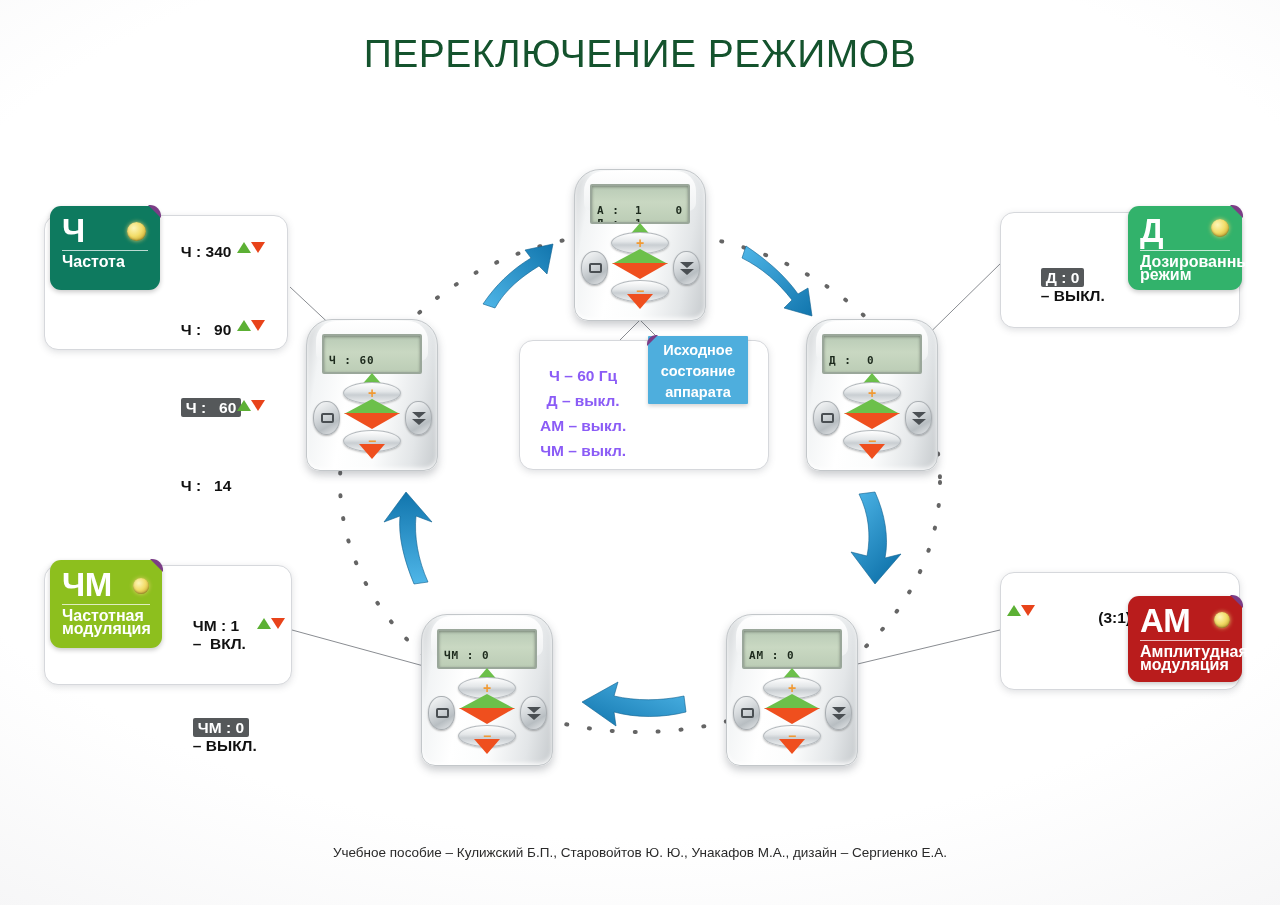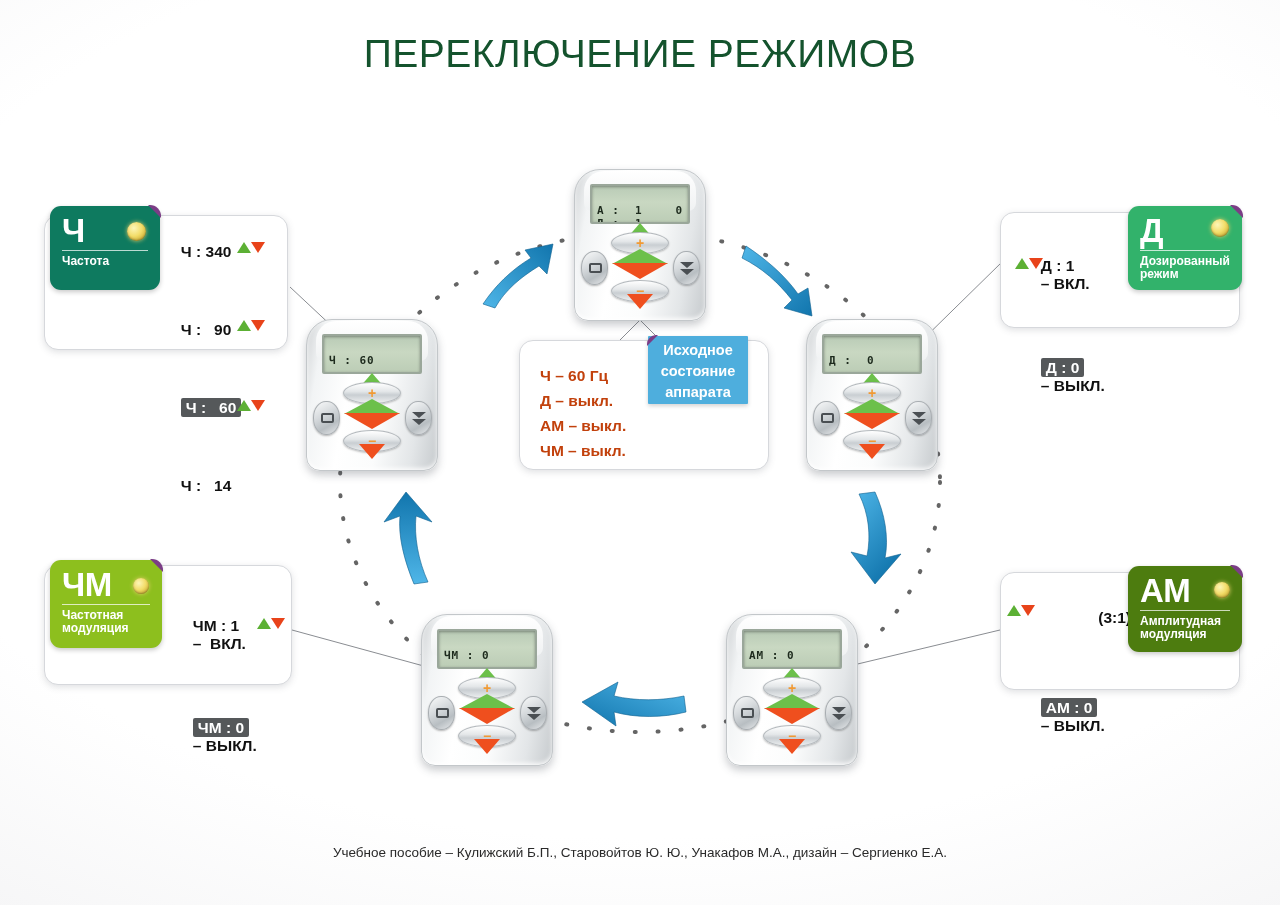--- a/index.html
+++ b/index.html
@@ -106,37 +106,37 @@
   }
   .mode-card .fold {
     position: absolute; right: -1px; top: -1px;
     width: 0; height: 0;
     border-top: 13px solid #7b3d86;
     border-left: 13px solid transparent;
     border-radius: 0 11px 0 0;
   }
   .mode-abbr { font-size: 33px; font-weight: bold; line-height: 32px; letter-spacing: -0.5px; }
   .mode-rule { height: 1px; background: rgba(255,255,255,0.72); margin: 3px 0 4px 0; }
-  .mode-name { font-size: 12px; font-weight: bold; line-height: 13px; }
+  .mode-name { font-size: 16px; font-weight: bold; line-height: 13px; }
   .led {
     position: absolute; border-radius: 50%;
     background: radial-gradient(circle at 36% 32%, #fdf6b8 0%, #f3dd6a 45%, #c9a82e 85%, #8d7420 100%);
     box-shadow: 0 0 4px rgba(230,210,110,0.9), inset 0 -1px 2px rgba(0,0,0,0.3);
   }
 
   .val-list { position: absolute; font-size: 15.5px; font-weight: bold; color: #111; }
   .val-row { position: relative; white-space: pre; }
   .chip { background: #55585a; color: #ffffff; padding: 1px 5px; border-radius: 2px; }
   .updown { position: absolute; width: 30px; height: 11px; }
   .ud-up { position: absolute; left: 0; top: 0; width: 0; height: 0; border-left: 7px solid transparent; border-right: 7px solid transparent; border-bottom: 11px solid #5cb034; }
   .ud-dn { position: absolute; left: 14px; top: 0; width: 0; height: 0; border-left: 7px solid transparent; border-right: 7px solid transparent; border-top: 11px solid #e8431a; }
 
   
   .center-box { position: absolute; left: 519px; top: 340px; width: 250px; height: 130px; }
-  .center-list { position: absolute; left: 20px; top: 22px; font-size: 15.5px; font-weight: bold; line-height: 25px; color: #c2410c; }
+  .center-list { position: absolute; left: 20px; top: 22px; font-size: 15.5px; font-weight: bold; line-height: 25px; color: #8b5cf6; text-align: center; }
   .tag-blue {
     position: absolute; left: 648px; top: 336px; width: 100px; height: 68px;
     background: #4eaedd; border-radius: 1px;
     color: #ffffff; font-size: 14.5px; font-weight: bold;
     line-height: 21px; text-align: center; padding-top: 4px;
     box-shadow: 0 2px 4px rgba(0,0,0,0.18);
   }
   .tag-blue .fold2 {
     position: absolute; left: -1px; top: -1px;
     width: 0; height: 0;
@@ -363,52 +363,43 @@
 <div class="mode-card" style="left:50px; top:206px; width:110px; height:84px; background:#0e7a5f;">
   <div class="fold"></div>
   <div class="mode-abbr">Ч</div>
   <div class="led" style="right:14px; top:16px; width:19px; height:19px;"></div>
   <div class="mode-rule"></div>
   <div class="mode-name">Частота</div>
 </div>
 
 <div class="bubble" style="left:1000px; top:212px; width:240px; height:116px;">
   <div class="val-list" style="left:14px; top:26px;">
-    <div class="val-row" style="margin-bottom:11px;">
-      <span>Д : 1</span>
-      <span>– ВКЛ.</span>
-      <span class="updown" style="left:0px; top:19px;"><span class="ud-up"></span><span class="ud-dn"></span></span>
-    </div>
     <div class="val-row" style="margin-top:12px;">
       <span class="chip">Д : 0</span>
       <span>– ВЫКЛ.</span>
     </div>
   </div>
 </div>
 <div class="mode-card" style="left:1128px; top:206px; width:114px; height:84px; background:#32b26b;">
   <div class="fold"></div>
   <div class="mode-abbr">Д</div>
   <div class="led" style="right:13px; top:13px; width:18px; height:18px;"></div>
   <div class="mode-rule"></div>
   <div class="mode-name">Дозированный режим</div>
 </div>
 
 <div class="bubble" style="left:1000px; top:572px; width:240px; height:118px;">
   <div class="val-list" style="left:14px; top:16px;">
     <div class="val-row" style="text-align:right; width:116px; margin-top:2px;">
       <span>(3:1)</span>
       <span class="updown" style="left:-8px; top:14px;"><span class="ud-up"></span><span class="ud-dn"></span></span>
     </div>
-    <div class="val-row" style="margin-top:18px;">
-      <span class="chip">АМ : 0</span>
-      <span>– ВЫКЛ.</span>
-    </div>
-  </div>
-</div>
-<div class="mode-card" style="left:1128px; top:566px; width:114px; height:86px; background:#4d7c0f;">
+  </div>
+</div>
+<div class="mode-card" style="left:1128px; top:596px; width:114px; height:86px; background:#b91c1c;">
   <div class="fold"></div>
   <div class="mode-abbr">АМ</div>
   <div class="led" style="right:12px; top:16px; width:16px; height:16px;"></div>
   <div class="mode-rule"></div>
   <div class="mode-name">Амплитудная модуляция</div>
 </div>
 
 <div class="bubble" style="left:44px; top:565px; width:248px; height:120px;padding-left:34px;">
   <div class="val-list" style="left:122px; top:33px;">
     <div class="val-row" style="margin-bottom:11px;">

